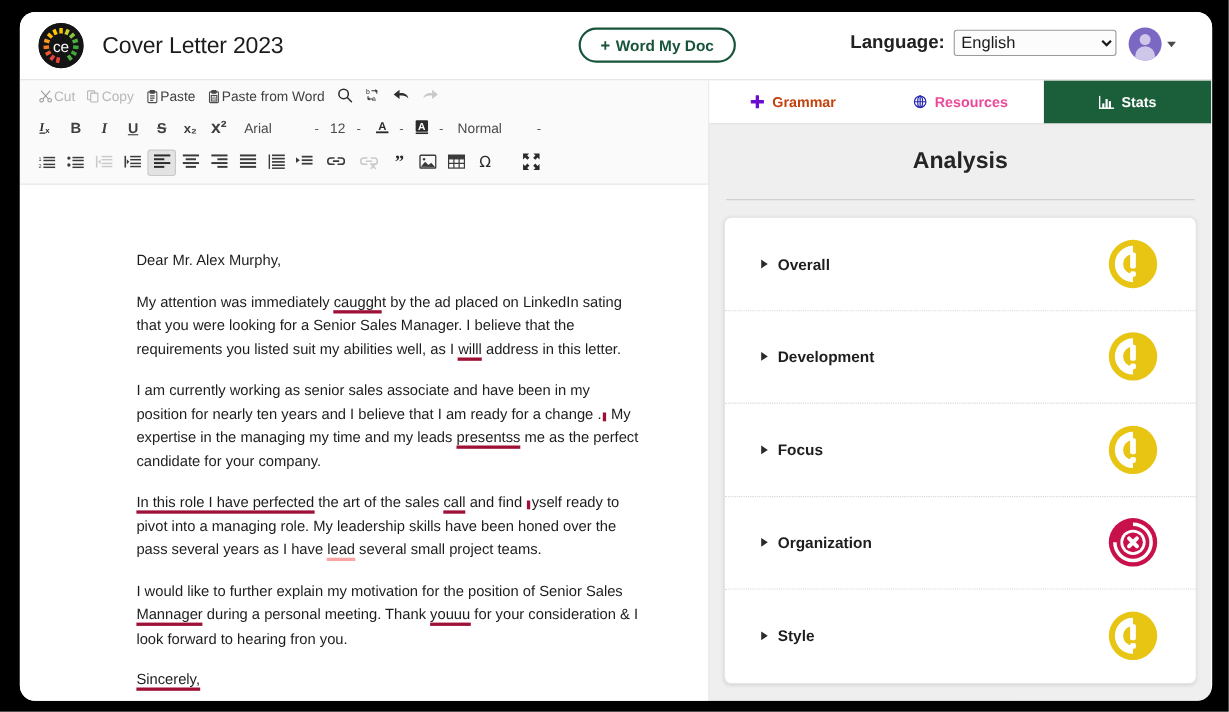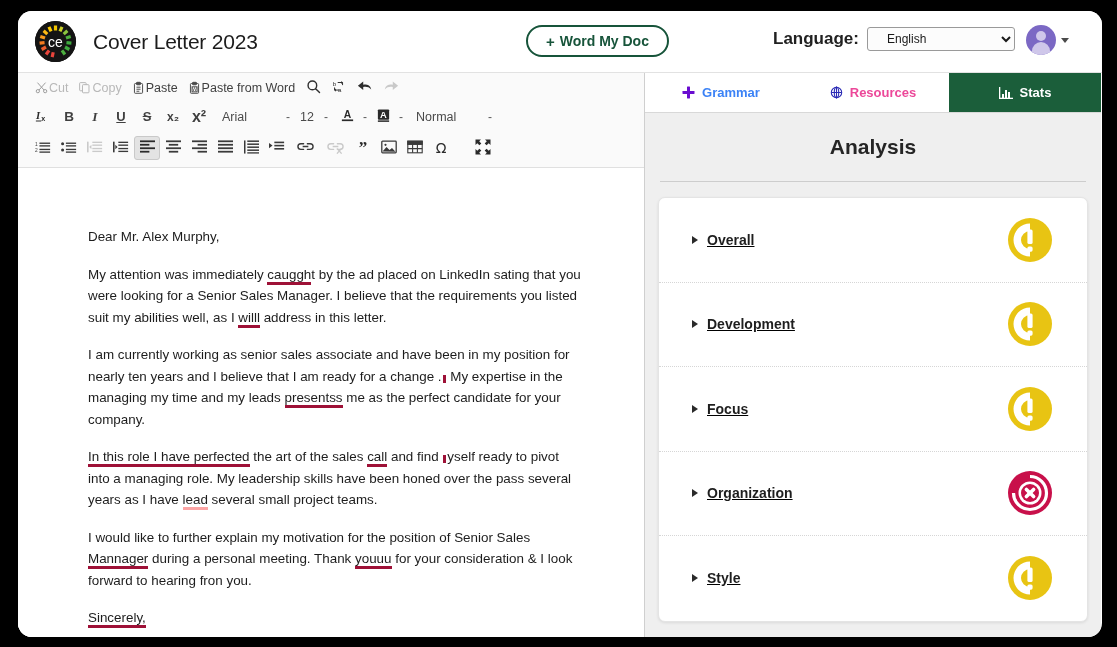--- a/index.html
+++ b/index.html
@@ -63,25 +63,25 @@
   .check-btn .plus { font-size: 15px; font-weight: bold; line-height: 1; }
   .lang-wrap {
     position: absolute;
     left: 755px; top: 16px;
     display: flex; align-items: center; gap: 8px;
   }
   .lang-label { font-size: 17px; font-weight: bold; color: #212121; }
   .lang-select {
     width: 148px; height: 24px;
     font-family: "Liberation Sans", sans-serif;
-    font-size: 12px;
+    font-size: 15px;
     border: 1px solid #9a9a9a;
     border-radius: 3px;
     background: #fcfcfc;
-    padding-left: 15px;
+    padding-left: 2px;
     color: #1a1a1a;
   }
   .avatar-wrap {
     position: absolute; left: 1008px; top: 14px;
     display: flex; align-items: center; gap: 5px;
   }
   .avatar {
     width: 30px; height: 30px; border-radius: 50%;
     background: #7b68c4;
     position: relative; overflow: hidden;
@@ -158,21 +158,21 @@
   }
   .tb-sep { width: 6px; }
 
   .doc-scroll {
     flex: 1;
     overflow: hidden;
     background: #ffffff;
     position: relative;
   }
   .doc-page {
-    padding: 58px 62px 0 70px;
+    padding: 58px 62px 0 106px;
     font-family: "Liberation Sans", sans-serif;
     font-size: 13.4px;
     line-height: 21.5px;
     color: #1d1d1d;
   }
   .doc-page p { margin-bottom: 16px; }
   .err {
     border-bottom: 3px solid #9e1137;
     padding-bottom: 0px;
   }
@@ -198,21 +198,21 @@
     border-bottom: 1px solid #d8d8d8;
   }
   .tab {
     flex: 1;
     display: flex; align-items: center; justify-content: center;
     gap: 7px;
     font-size: 13px; font-weight: bold;
     cursor: pointer;
     background: #ffffff;
   }
-  .tab.grammar { color: #3b82f6; }
+  .tab.grammar { color: #c2410c; }
   .tab.resources { color: #ec4899; text-align: right; }
   .tab.stats { background: #1b5e3a; color: #ffffff; }
   .tab-ico { display: inline-flex; align-items: center; }
 
   .analysis-wrap {
     flex: 1;
     padding: 0 13px;
     overflow: hidden;
   }
   .analysis-title {
@@ -232,21 +232,20 @@
     box-shadow: 0 1px 3px rgba(0,0,0,0.09);
     overflow: hidden;
   }
   .card-row {
     height: 84.5px;
     display: flex; align-items: center;
     justify-content: space-between;
     padding: 0 33px 0 33px;
     border-bottom: 1px dotted #d6d6d6;
     cursor: pointer;
-    text-decoration: underline;
   }
   .card-row:last-child { border-bottom: none; }
   .card-left { display: flex; align-items: center; gap: 9px; }
   .row-arrow {
     width: 0; height: 0;
     border-top: 4.5px solid transparent;
     border-bottom: 4.5px solid transparent;
     border-left: 6px solid #2a2a2a;
   }
   .row-label { font-size: 14px; font-weight: bold; color: #1e1e1e; }

